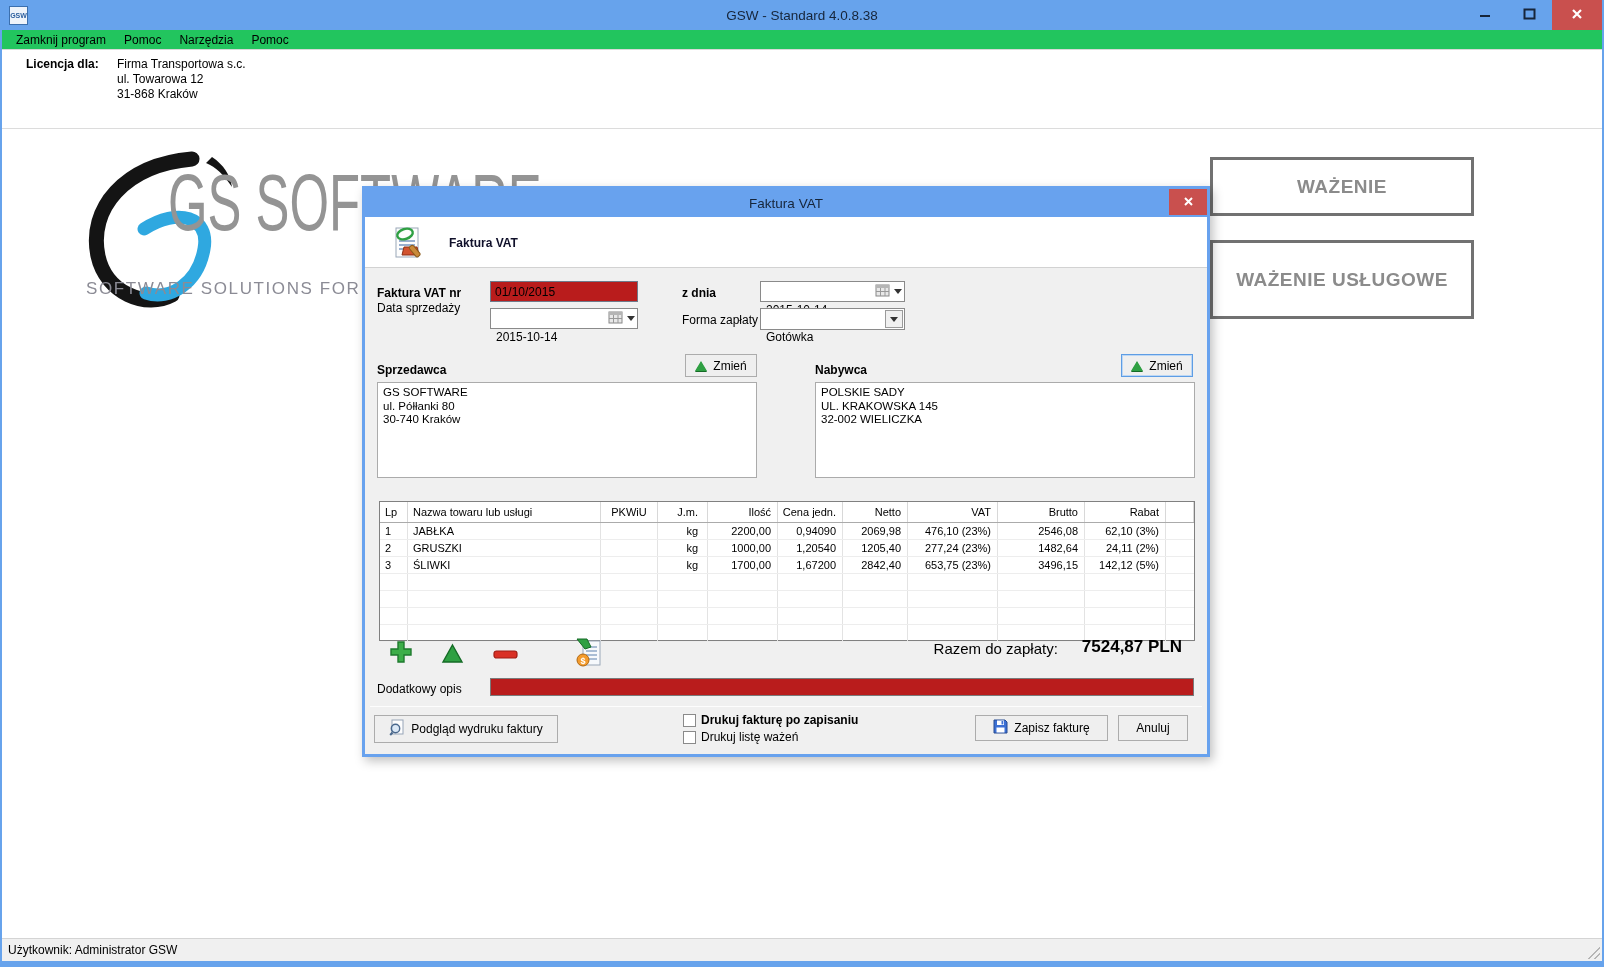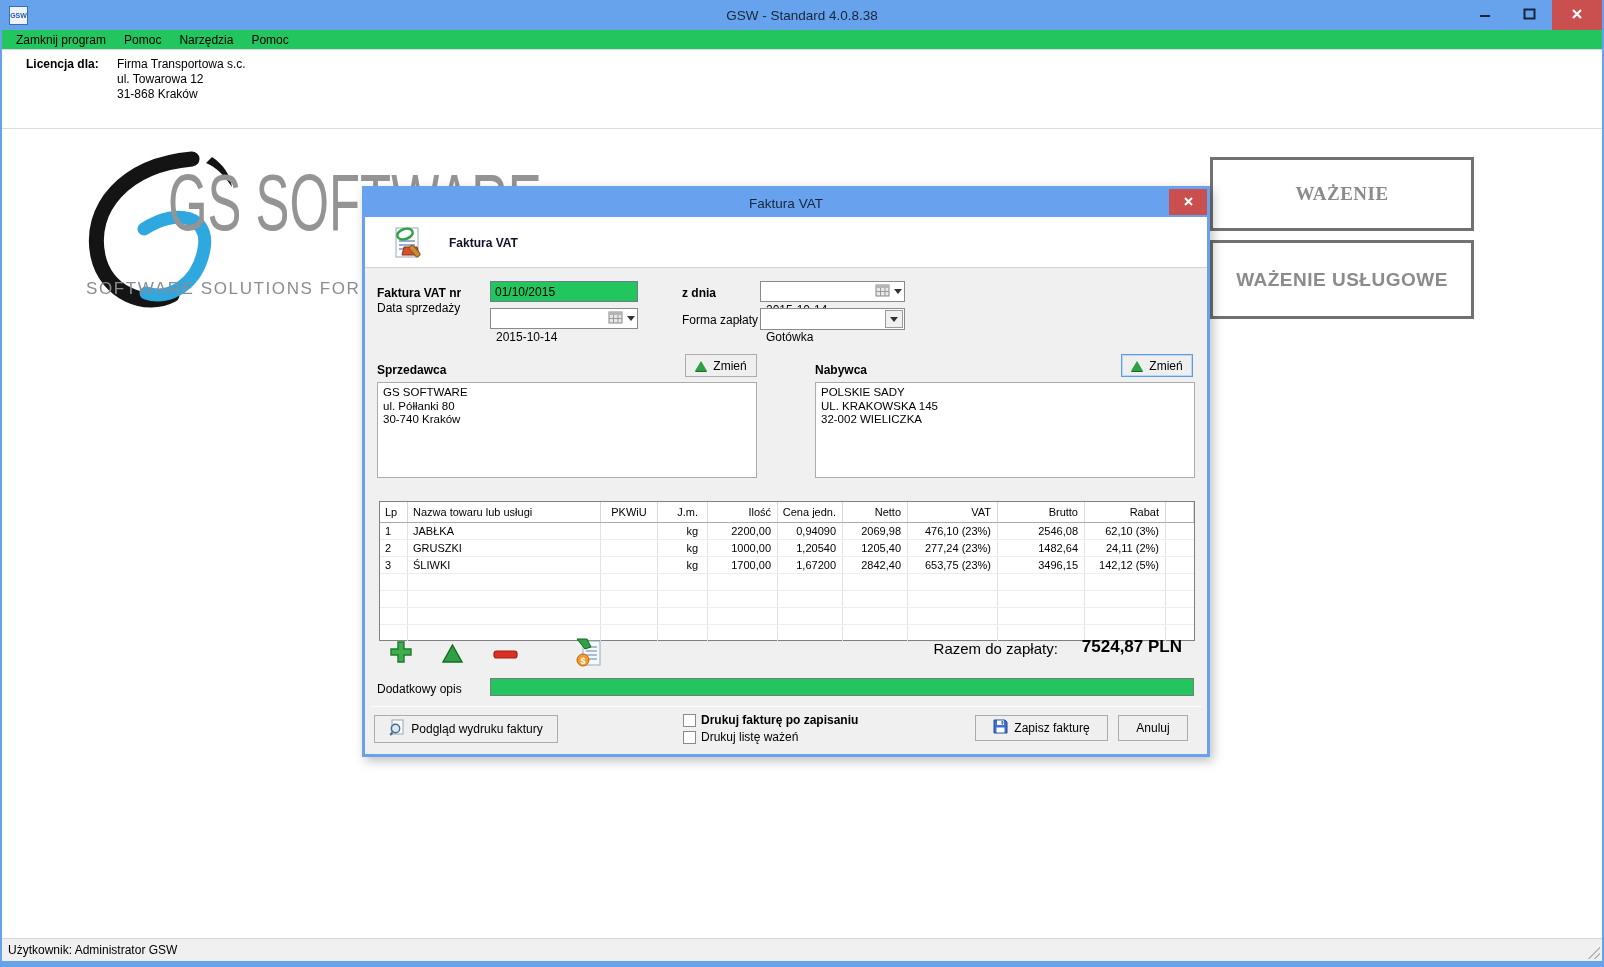--- a/index.html
+++ b/index.html
@@ -27,21 +27,21 @@
   .license-lines { position:absolute; left:115px; top:7px; line-height:15px; }
 
   
   .main { position:relative; height:809px; background:#fff; }
   .logo-mark { position:absolute; left:72px; top:22px; }
   .logo-text { position:absolute; left:166px; top:28px; font-size:62px; color:#949494; letter-spacing:0px;
                transform:scale(0.82,1.28); transform-origin:left top; white-space:nowrap; }
   .tagline { position:absolute; left:84px; top:150px; font-size:17px; color:#8b8b95; letter-spacing:1.6px; white-space:nowrap; }
   .big-btn { position:absolute; background:#fff; border:3px solid #717171; color:#8b8b8b; font-weight:bold;
              font-size:19px; letter-spacing:0.5px; display:flex; align-items:center; justify-content:center; cursor:pointer; }
-  .big-btn.b1 { left:1208px; top:28px; width:264px; height:74px;font-family:Liberation Serif, serif; }
+  .big-btn.b1 { left:1208px; top:28px; width:264px; height:59px; }
   .big-btn.b2 { left:1208px; top:111px; width:264px; height:79px; }
 
   
   .statusbar { height:23px; background:#f0f0f0; border-top:1px solid #d4d4d4; display:flex; align-items:center;
                font-size:12px; padding-left:6px; position:relative; }
   .grip { position:absolute; right:2px; bottom:2px; width:12px; height:12px;
           background:linear-gradient(135deg, transparent 50%, #b5b5b5 50%, #b5b5b5 58%, transparent 58%, transparent 72%, #b5b5b5 72%, #b5b5b5 80%, transparent 80%); }
 
   
   .dialog { position:absolute; left:360px; top:57px; width:848px; height:571px; border:3px solid #68A2EE;
@@ -51,21 +51,21 @@
   .dlg-close { position:absolute; right:0; top:0; width:38px; height:26px; background:#C9504E;
                display:flex; align-items:center; justify-content:center; cursor:pointer; }
   .dlg-body { position:relative; height:537px; background:#F0F0F0; font-size:12px; }
 
   .dlg-header { position:absolute; left:0; top:0; right:0; height:51px; background:#fff; border-bottom:1px solid #d2d2d2; }
   .dlg-header .hicon { position:absolute; left:25px; top:8px; }
   .dlg-header .htitle { position:absolute; left:84px; top:19px; font-weight:bold; color:#10102a; }
 
   .flabel { position:absolute; white-space:nowrap; }
   .bold { font-weight:bold; }
-  .txt-input { position:absolute; background:#22c55e; border:1px solid #6f7a8a; font-size:12px;
+  .txt-input { position:absolute; background:#b91c1c; border:1px solid #6f7a8a; font-size:12px;
                font-family:"Liberation Sans",sans-serif; padding:0 4px; }
   .widget { position:absolute; background:#fff; border:1px solid #8a8a8a; display:flex; align-items:center; }
   .widget .val { flex:1; padding-left:5px; font-size:12px;margin-top:36px; }
   .cal-ic { margin-right:2px; }
   .dd-arrow { width:12px; display:flex; align-items:center; justify-content:center; }
   .combo-btn { width:18px; align-self:stretch; background:#f0f0f0; border:1px solid #9a9a9a;
                display:flex; align-items:center; justify-content:center; margin:1px; }
   .arrow-glyph { width:0; height:0; border-left:4px solid transparent; border-right:4px solid transparent; border-top:5px solid #333; }
 
   .btn { background:#efefef; border:1px solid #ACACAC; display:flex; align-items:center; justify-content:center;

